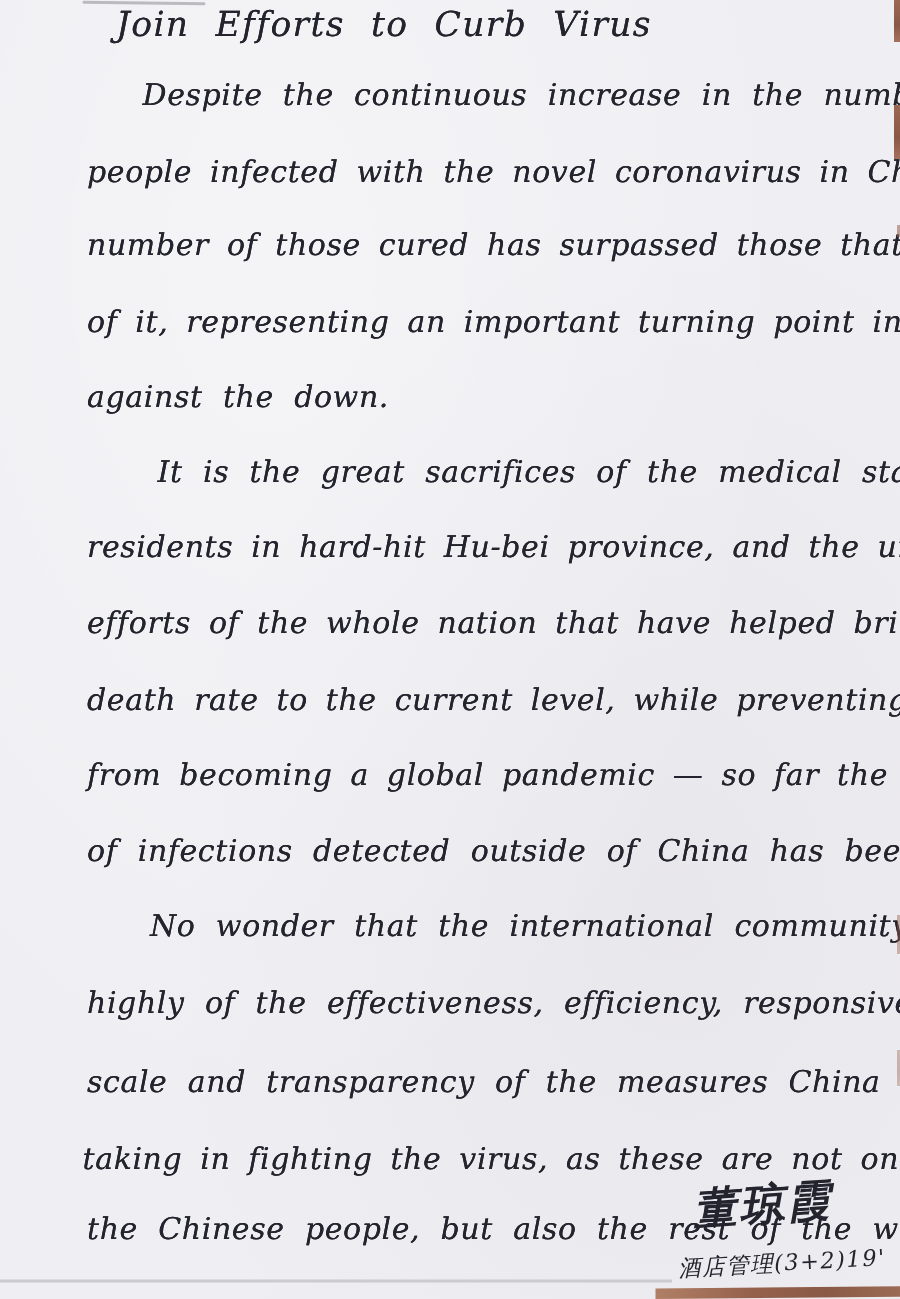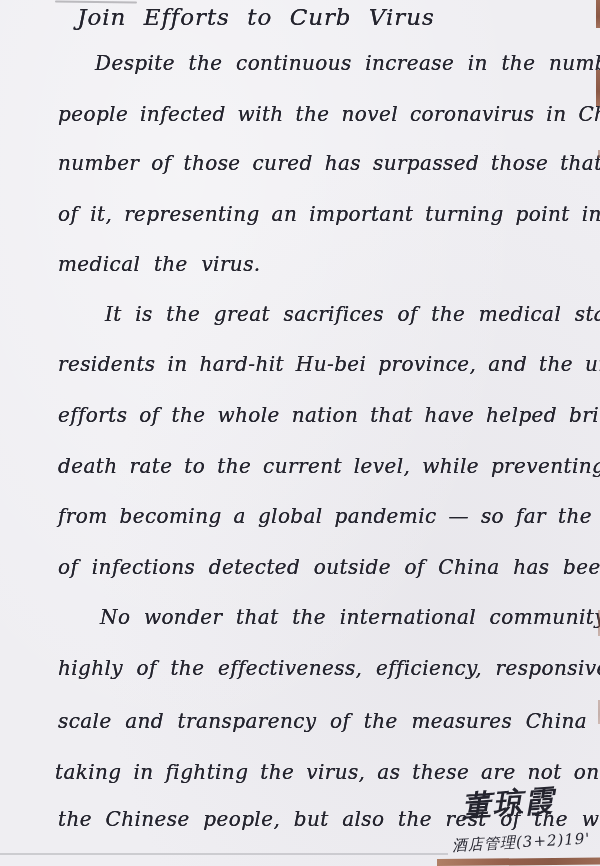--- a/index.html
+++ b/index.html
@@ -112,21 +112,21 @@
 <body>
 
 <div class="paper">
 
   <div class="essay-title">Join Efforts to Curb Virus</div>
 
   <div class="hw-line indent-p1" style="top:50px">Despite the continuous increase in the number of</div>
   <div class="hw-line tight" style="top:101px">people infected with the novel coronavirus in China, the</div>
   <div class="hw-line tight" style="top:150px">number of those cured has surpassed those that have died</div>
   <div class="hw-line tight" style="top:201px">of it, representing an important turning point in the fight</div>
-  <div class="hw-line" style="top:251px">medical the virus.</div>
+  <div class="hw-line" style="top:251px">against the down.</div>
 
   <div class="hw-line indent-p2" style="top:301px">It is the great sacrifices of the medical staff and</div>
   <div class="hw-line tight" style="top:351px">residents in hard-hit Hu-bei province, and the unswerving</div>
   <div class="hw-line tight" style="top:402px">efforts of the whole nation that have helped bring down the</div>
   <div class="hw-line tight" style="top:453px">death rate to the current level, while preventing the epidemic</div>
   <div class="hw-line tight" style="top:503px">from becoming a global pandemic — so far the total number</div>
   <div class="hw-line" style="top:554px">of infections detected outside of China has been few.</div>
 
   <div class="hw-line indent-p3" style="top:604px">No wonder that the international community speaks</div>
   <div class="hw-line" style="top:655px">highly of the effectiveness, efficiency, responsiveness,</div>

